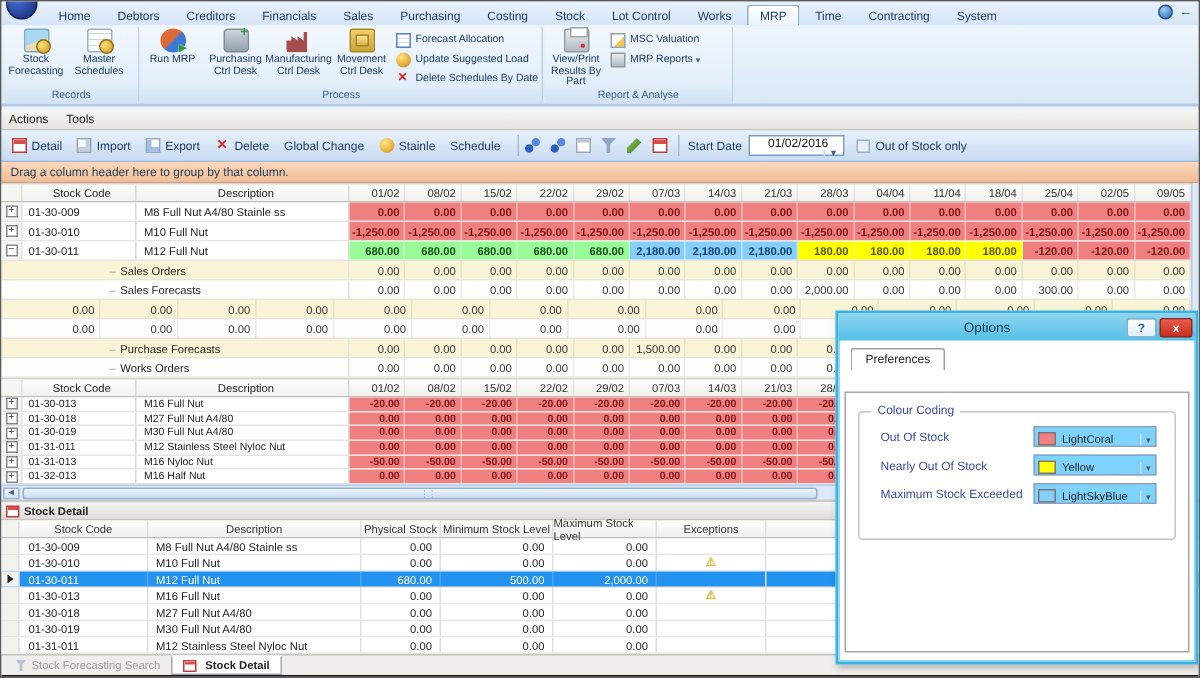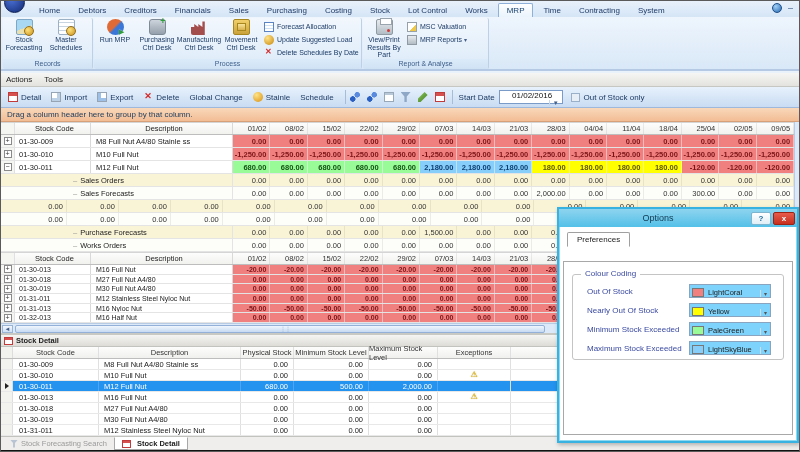--- a/index.html
+++ b/index.html
@@ -858,28 +858,20 @@
               </div>
               <div class="optrow">
                 <span class="optlabel">Nearly Out Of Stock</span>
                 <span class="optdrop">
                   <span class="swatch" style="background: rgb(255, 255, 0);"></span>
                   <span class="optvalue">Yellow</span>
                   <span class="optarrow">▾</span>
                 </span>
               </div>
               <div class="optrow">
-                <span class="optlabel">Minimum Stock Exceeded</span>
-                <span class="optdrop">
-                  <span class="swatch" style="background: rgb(152, 251, 152);"></span>
-                  <span class="optvalue">PaleGreen</span>
-                  <span class="optarrow">▾</span>
-                </span>
-              </div>
-              <div class="optrow">
                 <span class="optlabel">Maximum Stock Exceeded</span>
                 <span class="optdrop">
                   <span class="swatch" style="background: rgb(135, 206, 250);"></span>
                   <span class="optvalue">LightSkyBlue</span>
                   <span class="optarrow">▾</span>
                 </span>
               </div>
             </div>
         </div>
       </div>

